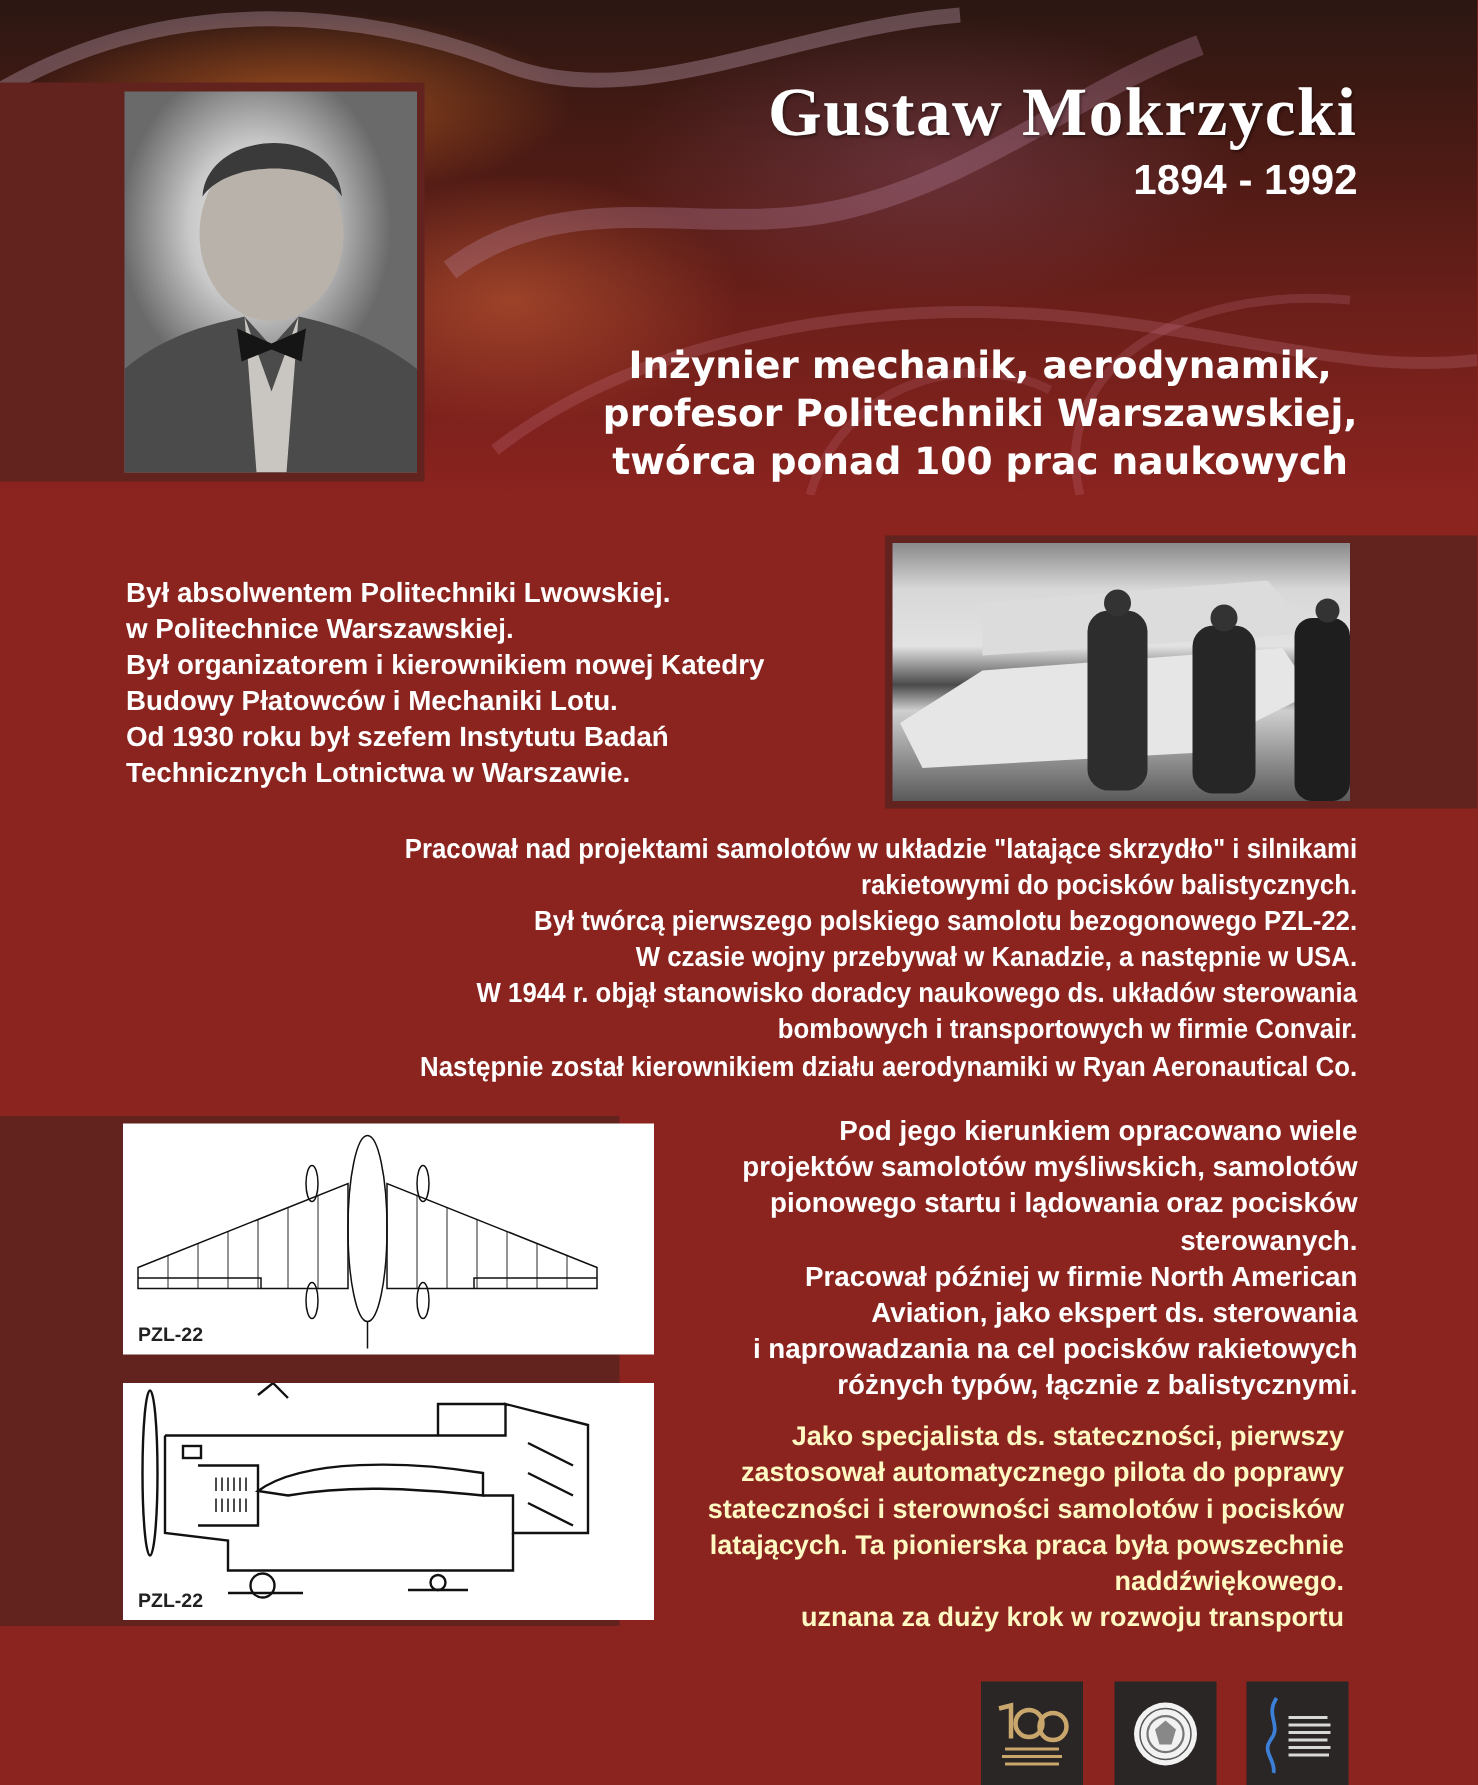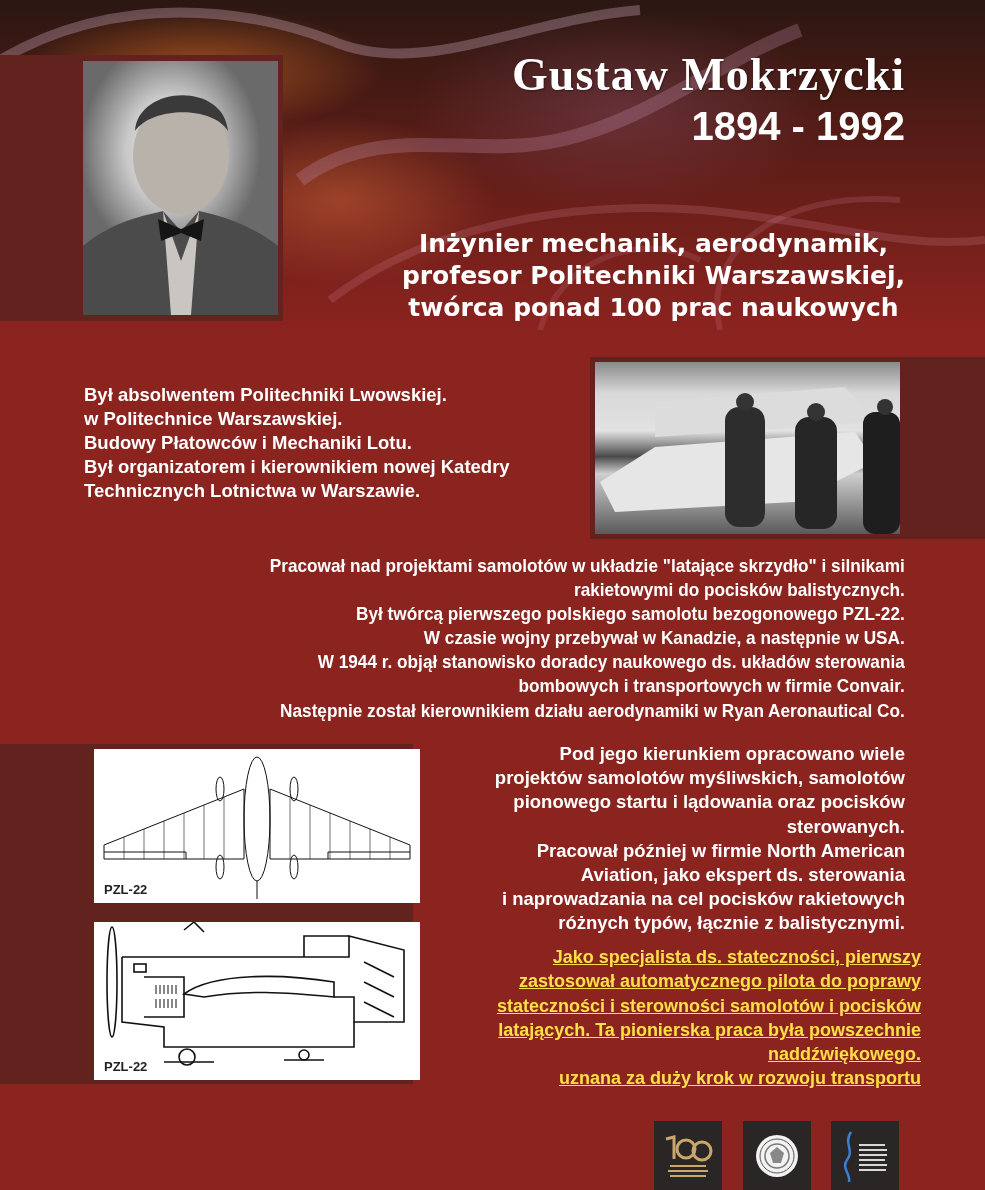--- a/index.html
+++ b/index.html
@@ -21,55 +21,55 @@
   .swirl { position: absolute; left: 0; top: 0; width: 985px; height: 330px; }
   .dark-panel { position: absolute; background: #62231f; }
   .title {
     position: absolute; right: 80px; top: 48px;
     font-family: Liberation Serif, serif; font-weight: bold;
     font-size: 46px; letter-spacing: 1px; white-space: nowrap;
     text-shadow: 1px 1px 2px rgba(0,0,0,0.4);
   }
   .years {
     position: absolute; right: 80px; top: 104px;
-    font-family: "Liberation Sans", sans-serif; font-weight: bold; font-size: 40px; white-space: nowrap;
+    font-family: "Liberation Sans", sans-serif; font-weight: bold; font-size: 28px; white-space: nowrap;
   }
   .subtitle {
     position: absolute; right: 80px; top: 228px; text-align: center;
     font-family: "DejaVu Sans", sans-serif; font-weight: bold;
     font-size: 25px; line-height: 32px; white-space: nowrap;
   }
   .bio1 {
     position: absolute; left: 84px; top: 355px;
     font-weight: bold; font-size: 18.5px; line-height: 24px; white-space: nowrap; margin-top: 28px;
   }
   .bio2 {
     position: absolute; right: 80px; top: 554px; text-align: right;
     font-weight: bold; font-size: 18.5px; line-height: 24.1px; white-space: nowrap;
     transform: scaleX(0.93); transform-origin: right top;
   }
   .bio3 {
     position: absolute; right: 80px; top: 722px; text-align: right;
     font-weight: bold; font-size: 18.5px; line-height: 24.2px; white-space: nowrap; margin-top: 20px;
   }
   .bio4 {
-    position: absolute; right: 64px; top: 945px; text-align: right;
-    font-weight: bold; font-size: 18px; line-height: 24.3px; white-space: nowrap; color: #fde047; text-decoration: underline;
+    position: absolute; right: 89px; top: 945px; text-align: right;
+    font-weight: bold; font-size: 18px; line-height: 24.3px; white-space: nowrap; color: #fef9c3;
   }
   .line { display: block; }
   .photo { position: absolute; overflow: hidden; }
   .portrait {
     left: 83px; top: 61px; width: 195px; height: 254px;
     background: radial-gradient(ellipse 90px 110px at 45% 35%, #f2f2f2 0%, #c8c8c8 50%, #6a6a6a 100%);
   }
   .hangar {
     left: 595px; top: 362px; width: 305px; height: 172px;
     background: linear-gradient(180deg, #8a8a8a 0%, #d8d8d8 18%, #e2e2e2 40%, #4a4a4a 55%, #cfcfcf 65%, #5a5a5a 100%);
   }
-  .drawing { left: 82px; width: 326px; background: #ffffff; margin-left: 12px; }
+  .drawing { left: 82px; width: 354px; background: #ffffff; }
   .drawing1 { top: 749px; height: 154px; }
   .drawing2 { top: 922px; height: 158px; }
   .caption {
     position: absolute; left: 10px; bottom: 6px;
     color: #222; font-weight: bold; font-size: 13px;
   }
   .logo {
     position: absolute; top: 1121px; width: 68px; height: 69px; background: #2a2625;
     display: flex; align-items: center; justify-content: center;
   }
@@ -108,22 +108,23 @@
     <path d="M52,70 C55,25 140,20 145,70 C130,45 70,45 52,70 Z" fill="#3a3a3a"></path>
     <path d="M0,254 L0,185 C30,160 60,155 80,150 L98,170 L116,150 C140,155 170,165 195,185 L195,254 Z" fill="#4b4b4b"></path>
     <path d="M80,150 L98,200 L116,150 L108,254 L88,254 Z" fill="#c9c6c2"></path>
     <path d="M75,158 L98,168 L121,158 L118,180 L98,172 L78,180 Z" fill="#151515"></path>
   </svg>
 </div>
 
 <div class="bio1">
   <span class="line">Był absolwentem Politechniki Lwowskiej.</span>
   <span class="line">w Politechnice Warszawskiej.</span>
+  <span class="line">Był organizatorem i kierownikiem nowej Katedry</span>
   <span class="line">Budowy Płatowców i Mechaniki Lotu.</span>
-  <span class="line">Był organizatorem i kierownikiem nowej Katedry</span>
+  <span class="line">Od 1930 roku był szefem Instytutu Badań</span>
   <span class="line">Technicznych Lotnictwa w Warszawie.</span>
 </div>
 
 <div class="photo hangar">
   <svg width="305" height="172" viewBox="0 0 305 172">
     <path d="M5,120 L60,85 L260,70 L280,100 L200,140 L20,150 Z" fill="#e6e6e6"></path>
     <path d="M60,40 L250,25 L280,60 L60,75 Z" fill="#dcdcdc"></path>
     <rect x="130" y="45" width="40" height="120" rx="14" fill="#2d2d2d"></rect>
     <circle cx="150" cy="40" r="9" fill="#333"></circle>
     <rect x="200" y="55" width="42" height="112" rx="14" fill="#262626"></rect>

